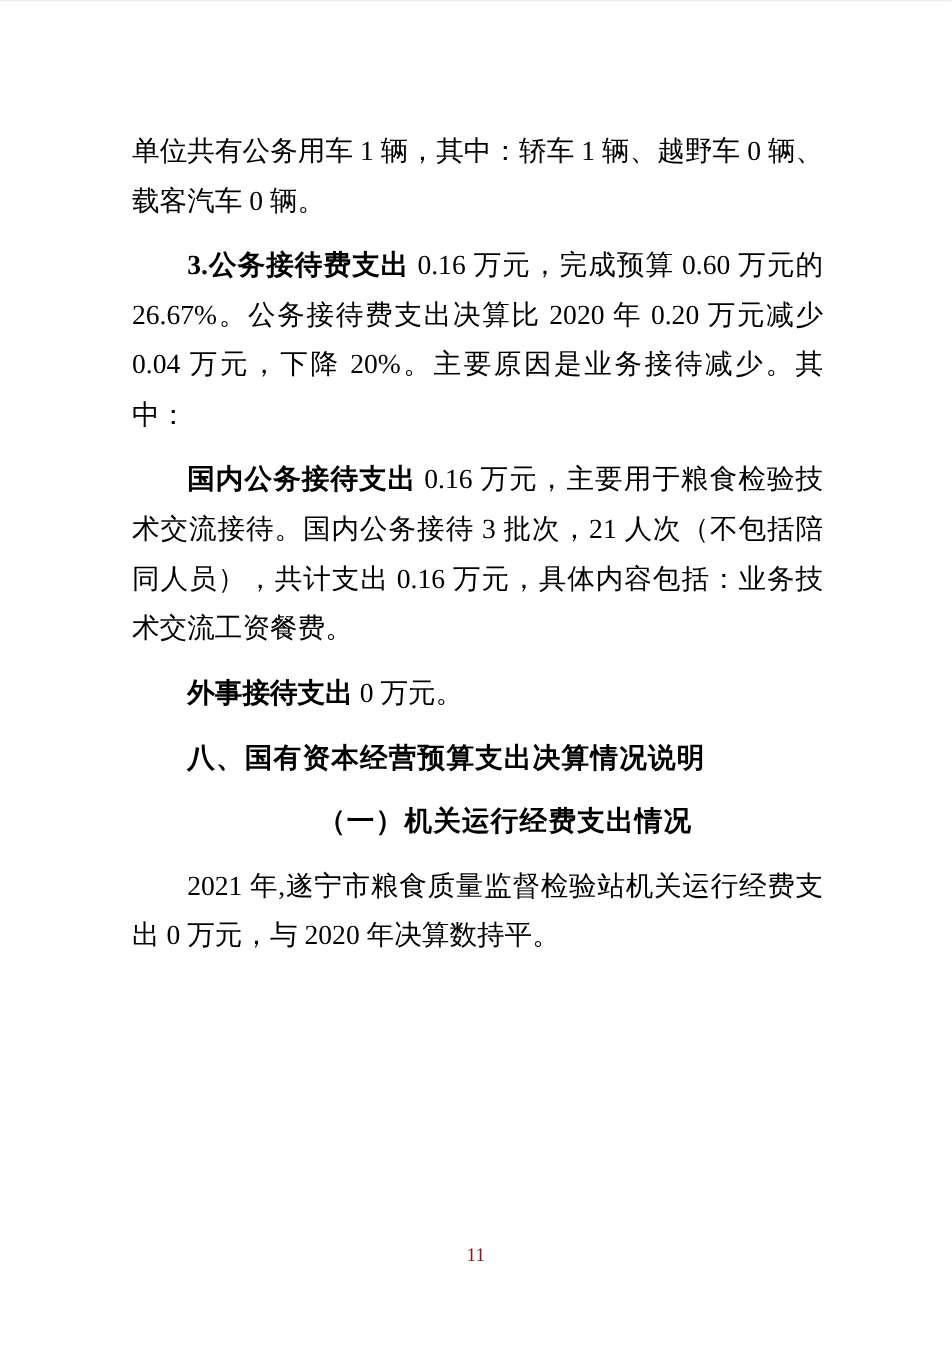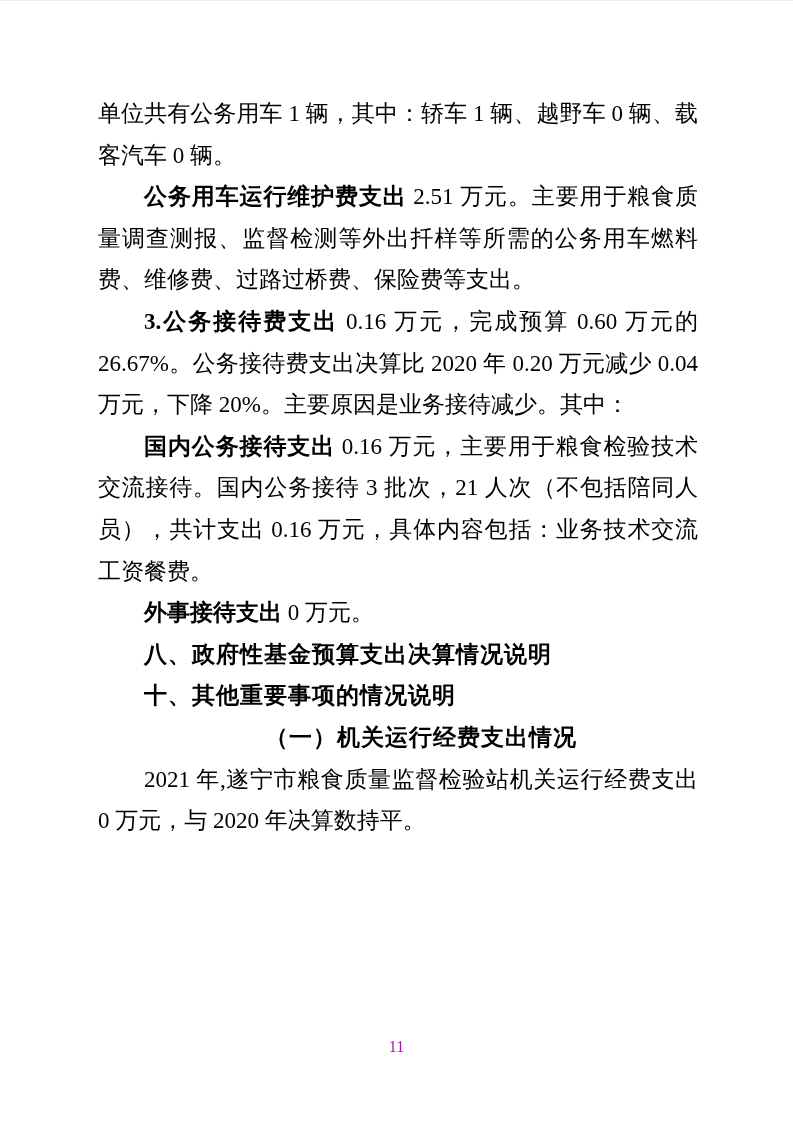--- a/index.html
+++ b/index.html
@@ -19,21 +19,21 @@
   }
   .content {
     position: absolute;
     left: 98px;
     top: 92px;
     width: 600px;
     font-size: 23px;
     line-height: 41.6px;
   }
   p.para {
-    margin: 0;
+    margin: 12px;
     text-align: justify;
     text-justify: inter-character;
   }
   p.indent {
     text-indent: 2em;
   }
   p.heading {
     font-family: "Liberation Sans", "DejaVu Sans", sans-serif;
     font-weight: 700;
     text-align: left;
@@ -48,34 +48,32 @@
   .run.bold { font-weight: 700; }
   .footer {
     position: absolute;
     left: 0;
     right: 0;
     top: 1036px;
     text-align: center;
     font-size: 16px;
     line-height: 20px;
     font-family: "Liberation Serif", "DejaVu Serif", serif;
-    color: #a21caf;
+    color: #7f1d1d;
   }
 </style>
 </head>
 <body>
 
 <div class="page">
   <div class="content">
       <p class="para body"><span class="run">单位共有公务用车 1 辆，其中：轿车 1 辆、越野车 0 辆、载客汽车 0 辆。</span></p>
-      <p class="para body indent"><span class="run bold">公务用车运行维护费支出</span><span class="run"> 2.51 万元。主要用于粮食质量调查测报、监督检测等外出扦样等所需的公务用车燃料费、维修费、过路过桥费、保险费等支出。</span></p>
       <p class="para body indent"><span class="run bold">3.公务接待费支出</span><span class="run"> 0.16 万元，完成预算 0.60 万元的 26.67%。公务接待费支出决算比 2020 年 0.20 万元减少 0.04 万元，下降 20%。主要原因是业务接待减少。其中：</span></p>
       <p class="para body indent"><span class="run bold">国内公务接待支出</span><span class="run"> 0.16 万元，主要用于粮食检验技术交流接待。国内公务接待 3 批次，21 人次（不包括陪同人员），共计支出 0.16 万元，具体内容包括：业务技术交流工资餐费。</span></p>
       <p class="para body indent"><span class="run bold">外事接待支出</span><span class="run"> 0 万元。</span></p>
-      <p class="para heading indent"><span class="run bold">八、政府性基金预算支出决算情况说明</span></p>
-      <p class="para heading indent"><span class="run bold">十、其他重要事项的情况说明</span></p>
+      <p class="para heading indent"><span class="run bold">八、国有资本经营预算支出决算情况说明</span></p>
       <p class="para subheading indent"><span class="run bold">（一）机关运行经费支出情况</span></p>
       <p class="para body indent"><span class="run">2021 年,遂宁市粮食质量监督检验站机关运行经费支出 0 万元，与 2020 年决算数持平。</span></p>
     </div>
   <div class="footer">
     <span>11</span>
   </div>
 </div>
 
 </body></html>

